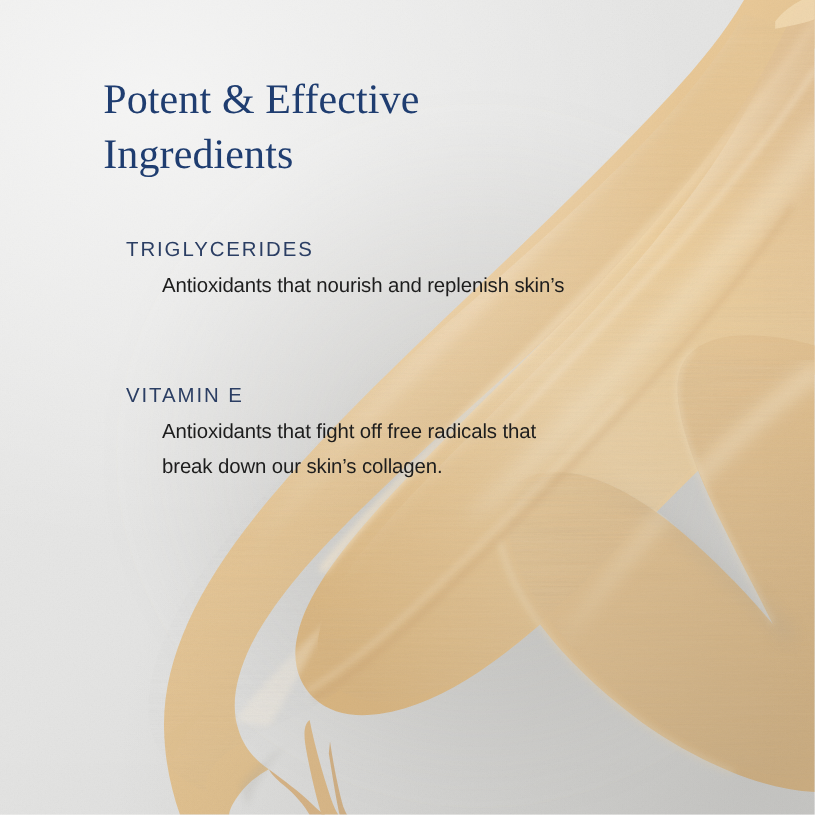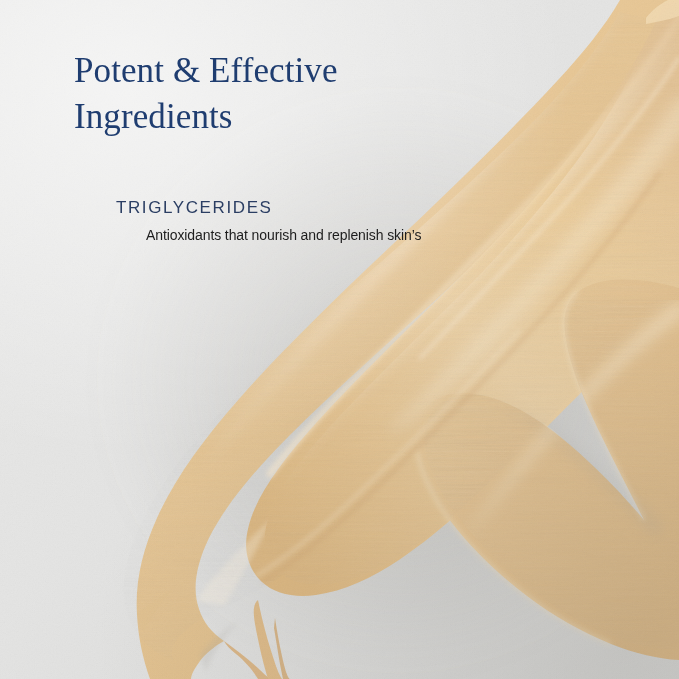--- a/index.html
+++ b/index.html
@@ -41,49 +41,49 @@
     inset: 0;
     pointer-events: none;
   }
   #content > * { pointer-events: auto; }
 
   .headline {
     position: absolute;
     left: 74px;
     top: 48px;
     width: 430px;
-    margin: 0;
+    margin: 12px;
     font-family: "Liberation Serif", serif;
     font-weight: 400;
     font-size: 35px;
     line-height: 1.30;
     letter-spacing: 0.1px;
     color: #1f3d70;
   }
 
-  .block { position: absolute; left: 116px; width: 520px; }
+  .block { position: absolute; left: 105px; width: 520px; }
   .block-triglycerides { top: 198px; }
   .block-vitamin-e     { top: 320px; }
 
   .sub {
     margin: 0 0 6px 0;
     font-family: "Liberation Sans", sans-serif;
     font-weight: 400;
     font-size: 17px;
     letter-spacing: 1.6px;
     color: #2b3e63;
     white-space: nowrap;
   }
 
   .body {
     margin: 0;
     margin-left: 30px;
     font-family: "Liberation Sans", sans-serif;
     font-weight: 400;
-    font-size: 14px;
+    font-size: 17px;
     line-height: 1.68;
     letter-spacing: -0.1px;
     color: #1d1d1d;
   }
   .body .line { display: block; white-space: nowrap; }
 </style>
 </head>
 <body>
 
 <div id="card">
@@ -320,15 +320,22 @@
 
     <h1 class="headline">Potent &amp; Effective Ingredients</h1>
 
     <section class="block block-triglycerides">
       <h2 class="sub">TRIGLYCERIDES</h2>
       <p class="body">
         <span class="line">Antioxidants that nourish and replenish skin’s</span>
       </p>
     </section>
 
+    <section class="block block-vitamin-e">
+      <h2 class="sub">VITAMIN E</h2>
+      <p class="body">
+        <span class="line">Antioxidants that fight off free radicals that</span>
+        <span class="line">break down our skin’s collagen.</span>
+      </p>
+    </section>
 
   </div>
 </div>
 
 </body></html>

